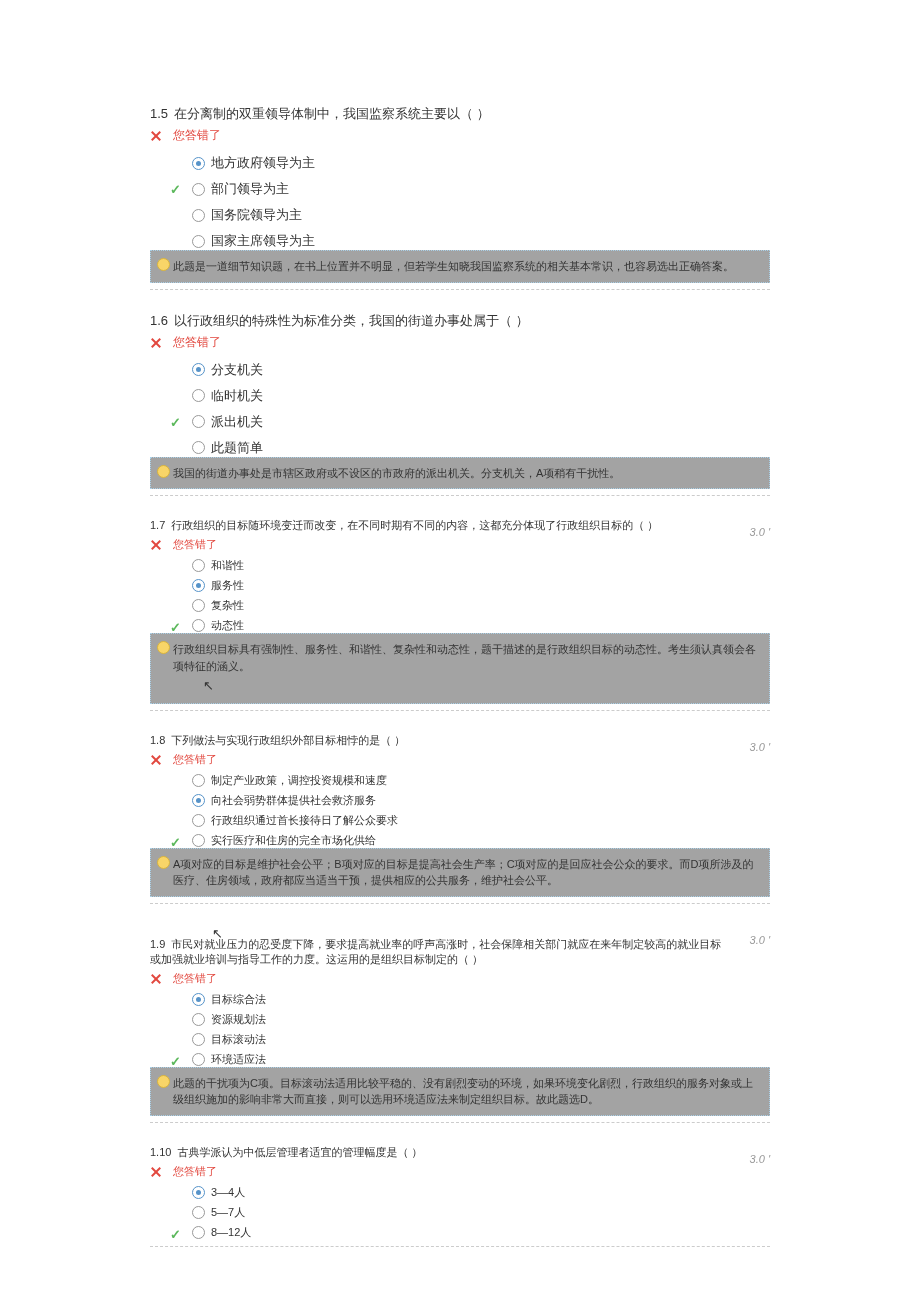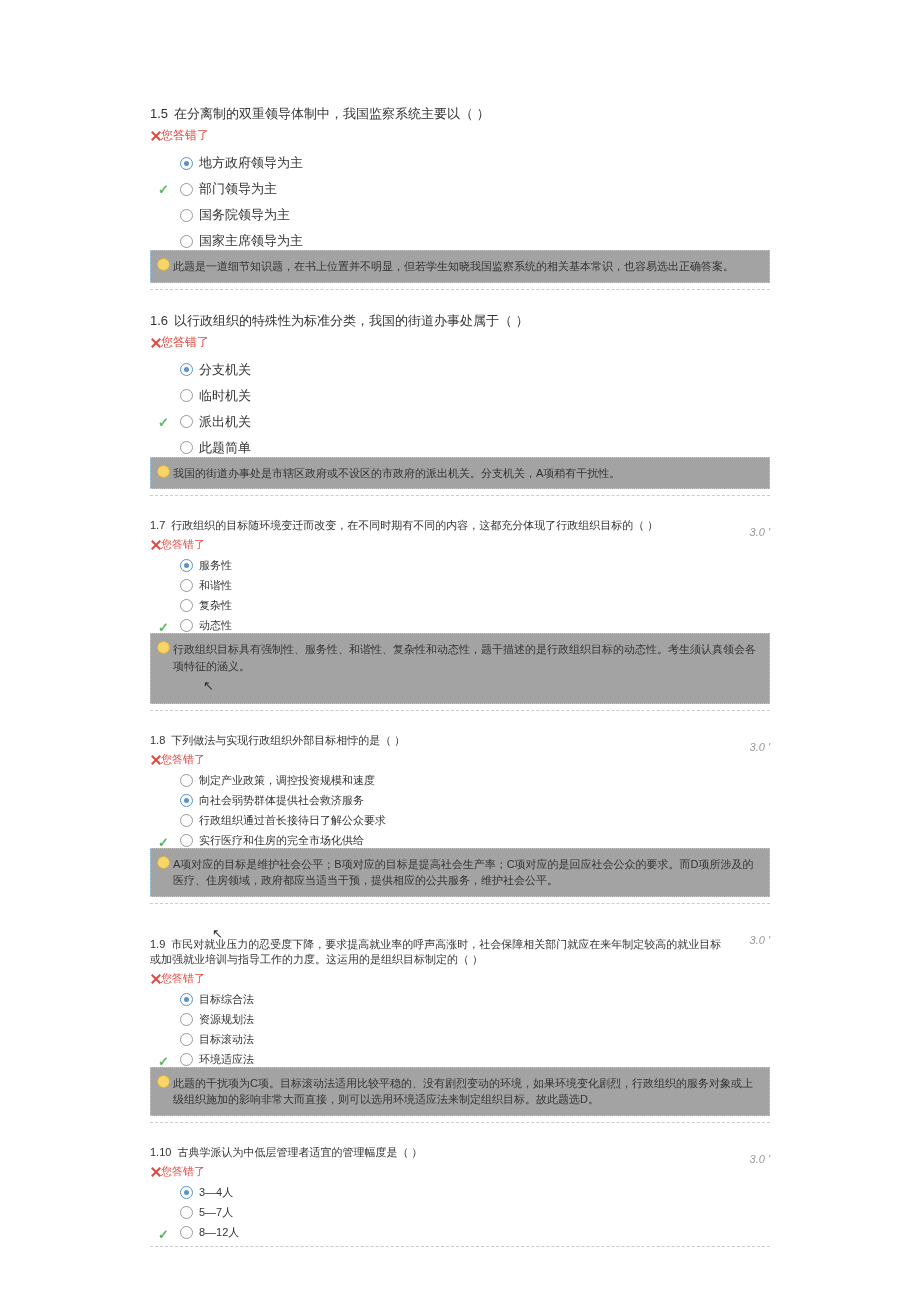--- a/index.html
+++ b/index.html
@@ -33,21 +33,21 @@
     color: #999;
     font-style: italic;
     font-size: 11px;
   }
   .feedback-wrong {
     color: #e2483f;
     font-size: 12px;
     margin: 2px 0 10px 0;
     display: flex;
     align-items: center;
-    gap: 0;
+    gap: 12px;
   }
   .feedback-wrong.compact { font-size: 11px; margin: 2px 0 6px 0; }
   .x-icon {
     display: inline-block;
     width: 11px;
     height: 11px;
     position: relative;
   }
   .x-icon::before, .x-icon::after {
     content: "";
@@ -57,21 +57,21 @@
     background: #e2483f;
     top: 5px;
     left: 0;
   }
   .x-icon::before { transform: rotate(45deg); }
   .x-icon::after  { transform: rotate(-45deg); }
   .options {
     display: flex;
     flex-direction: column;
     gap: 8px;
-    margin-left: 8px;
+    margin-left: 20px;
   }
   .options.compact { gap: 5px; }
   .option-row {
     display: flex;
     align-items: center;
     gap: 6px;
     position: relative;
     padding-left: 22px;
   }
   .check-mark {
@@ -222,27 +222,27 @@
       <span class="score">3.0 '</span>
     </div>
     <div class="feedback-wrong compact">
       <span class="x-icon"></span>
       <span>您答错了</span>
     </div>
     <div class="options compact">
 
     <div class="option-row">
 
+      <span class="radio"></span>
+      <span class="option-text">和谐性</span>
+    </div>
+    <div class="option-row">
+
       <span class="radio selected"></span>
       <span class="option-text">服务性</span>
-    </div>
-    <div class="option-row">
-
-      <span class="radio"></span>
-      <span class="option-text">和谐性</span>
     </div>
     <div class="option-row">
 
       <span class="radio"></span>
       <span class="option-text">复杂性</span>
     </div>
     <div class="option-row">
       <span class="check-mark">✓</span>
       <span class="radio"></span>
       <span class="option-text">动态性</span>

